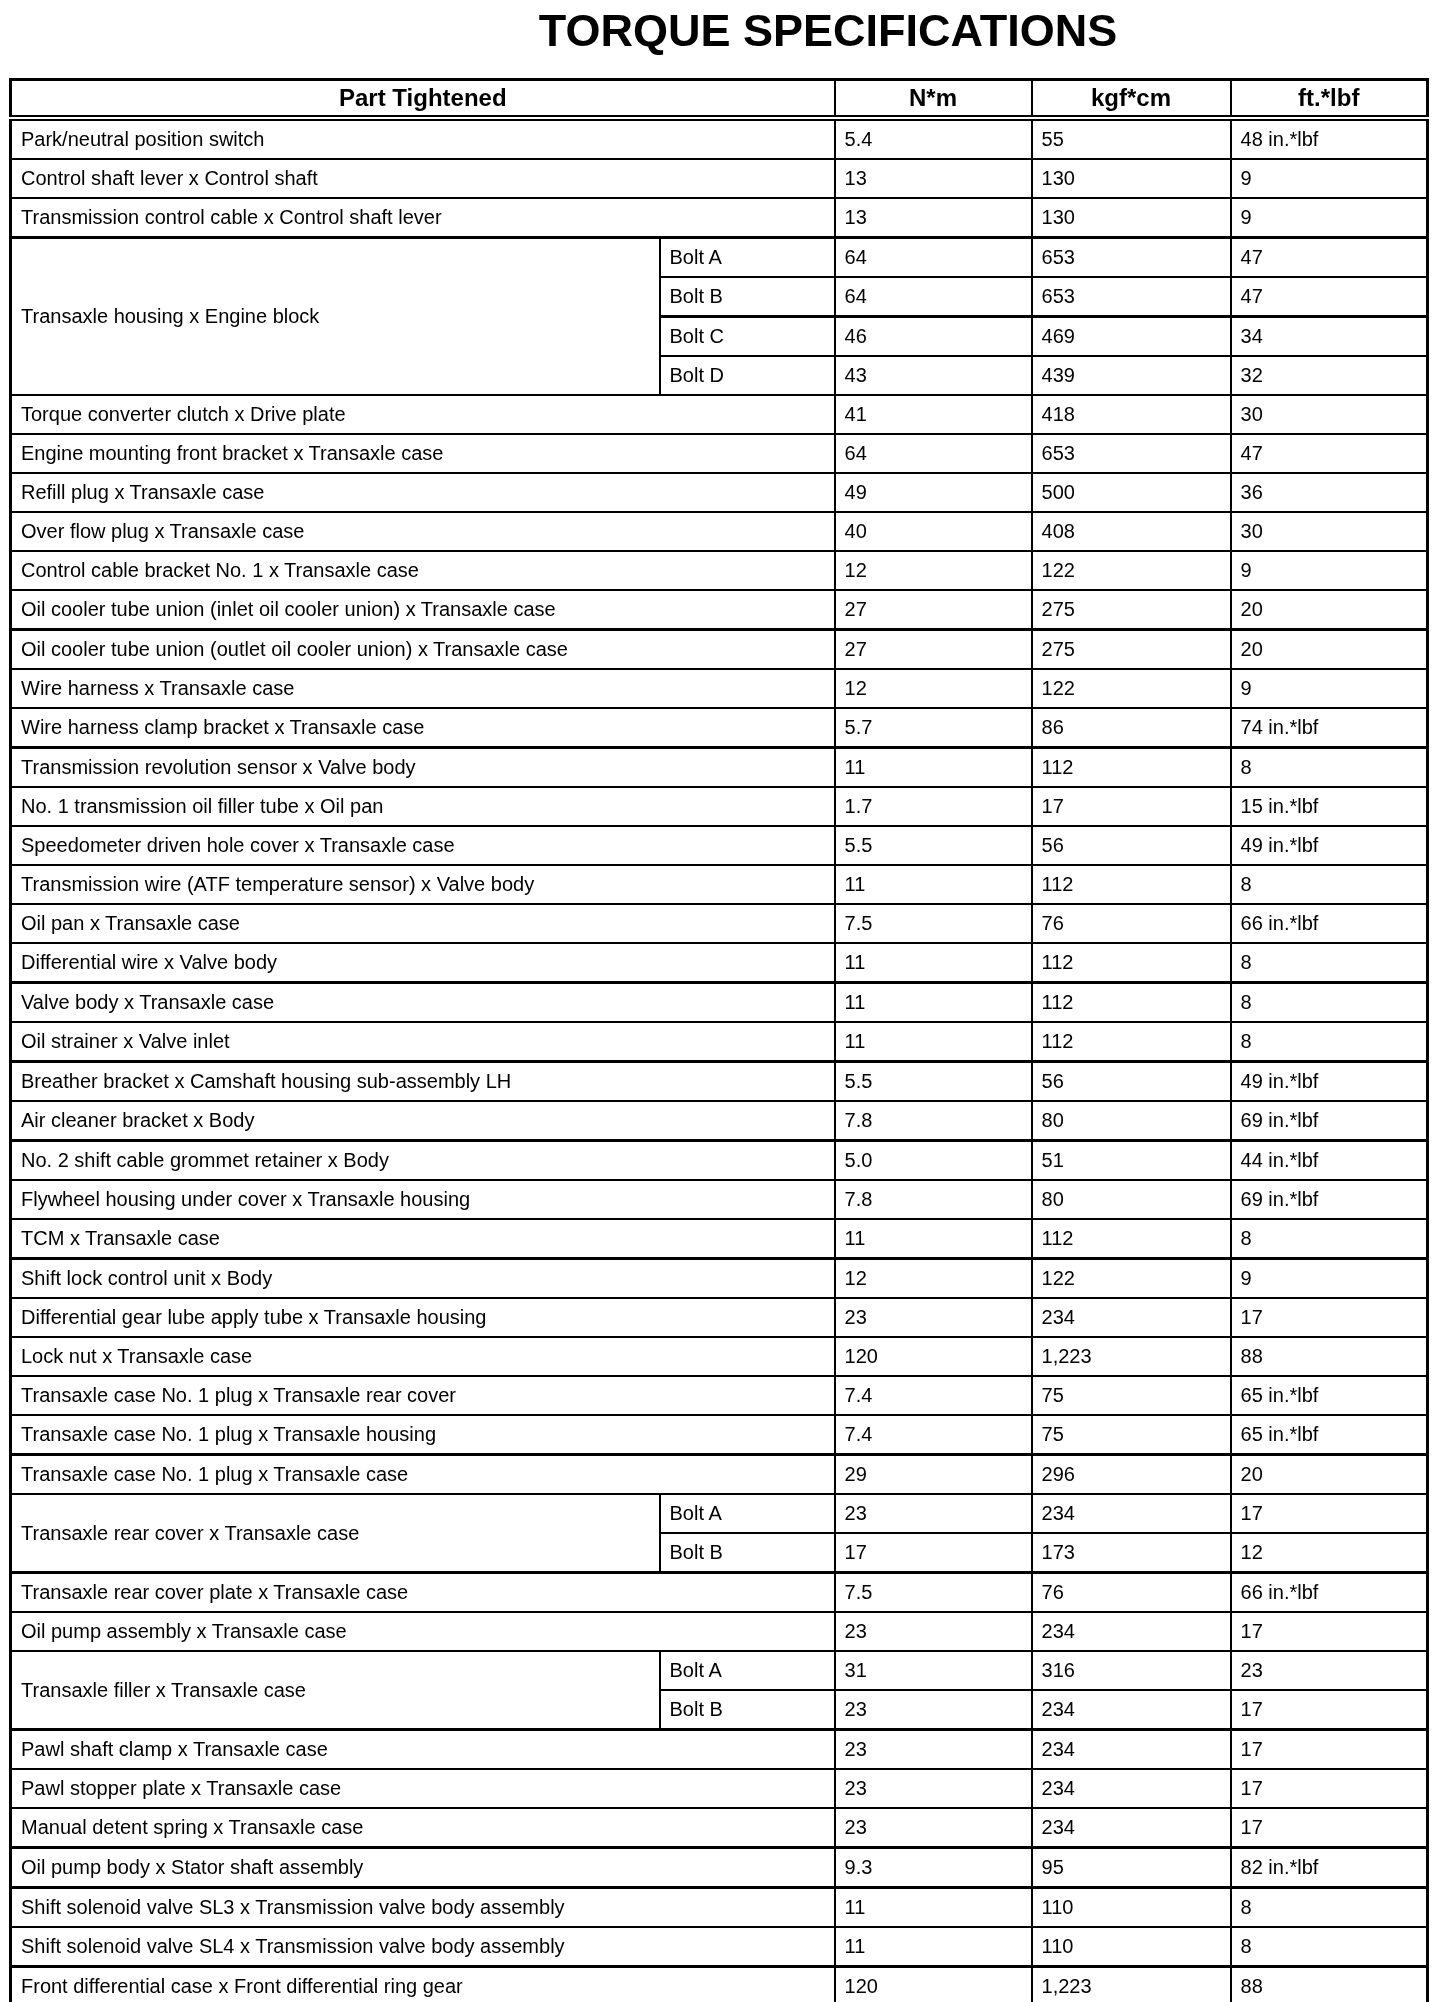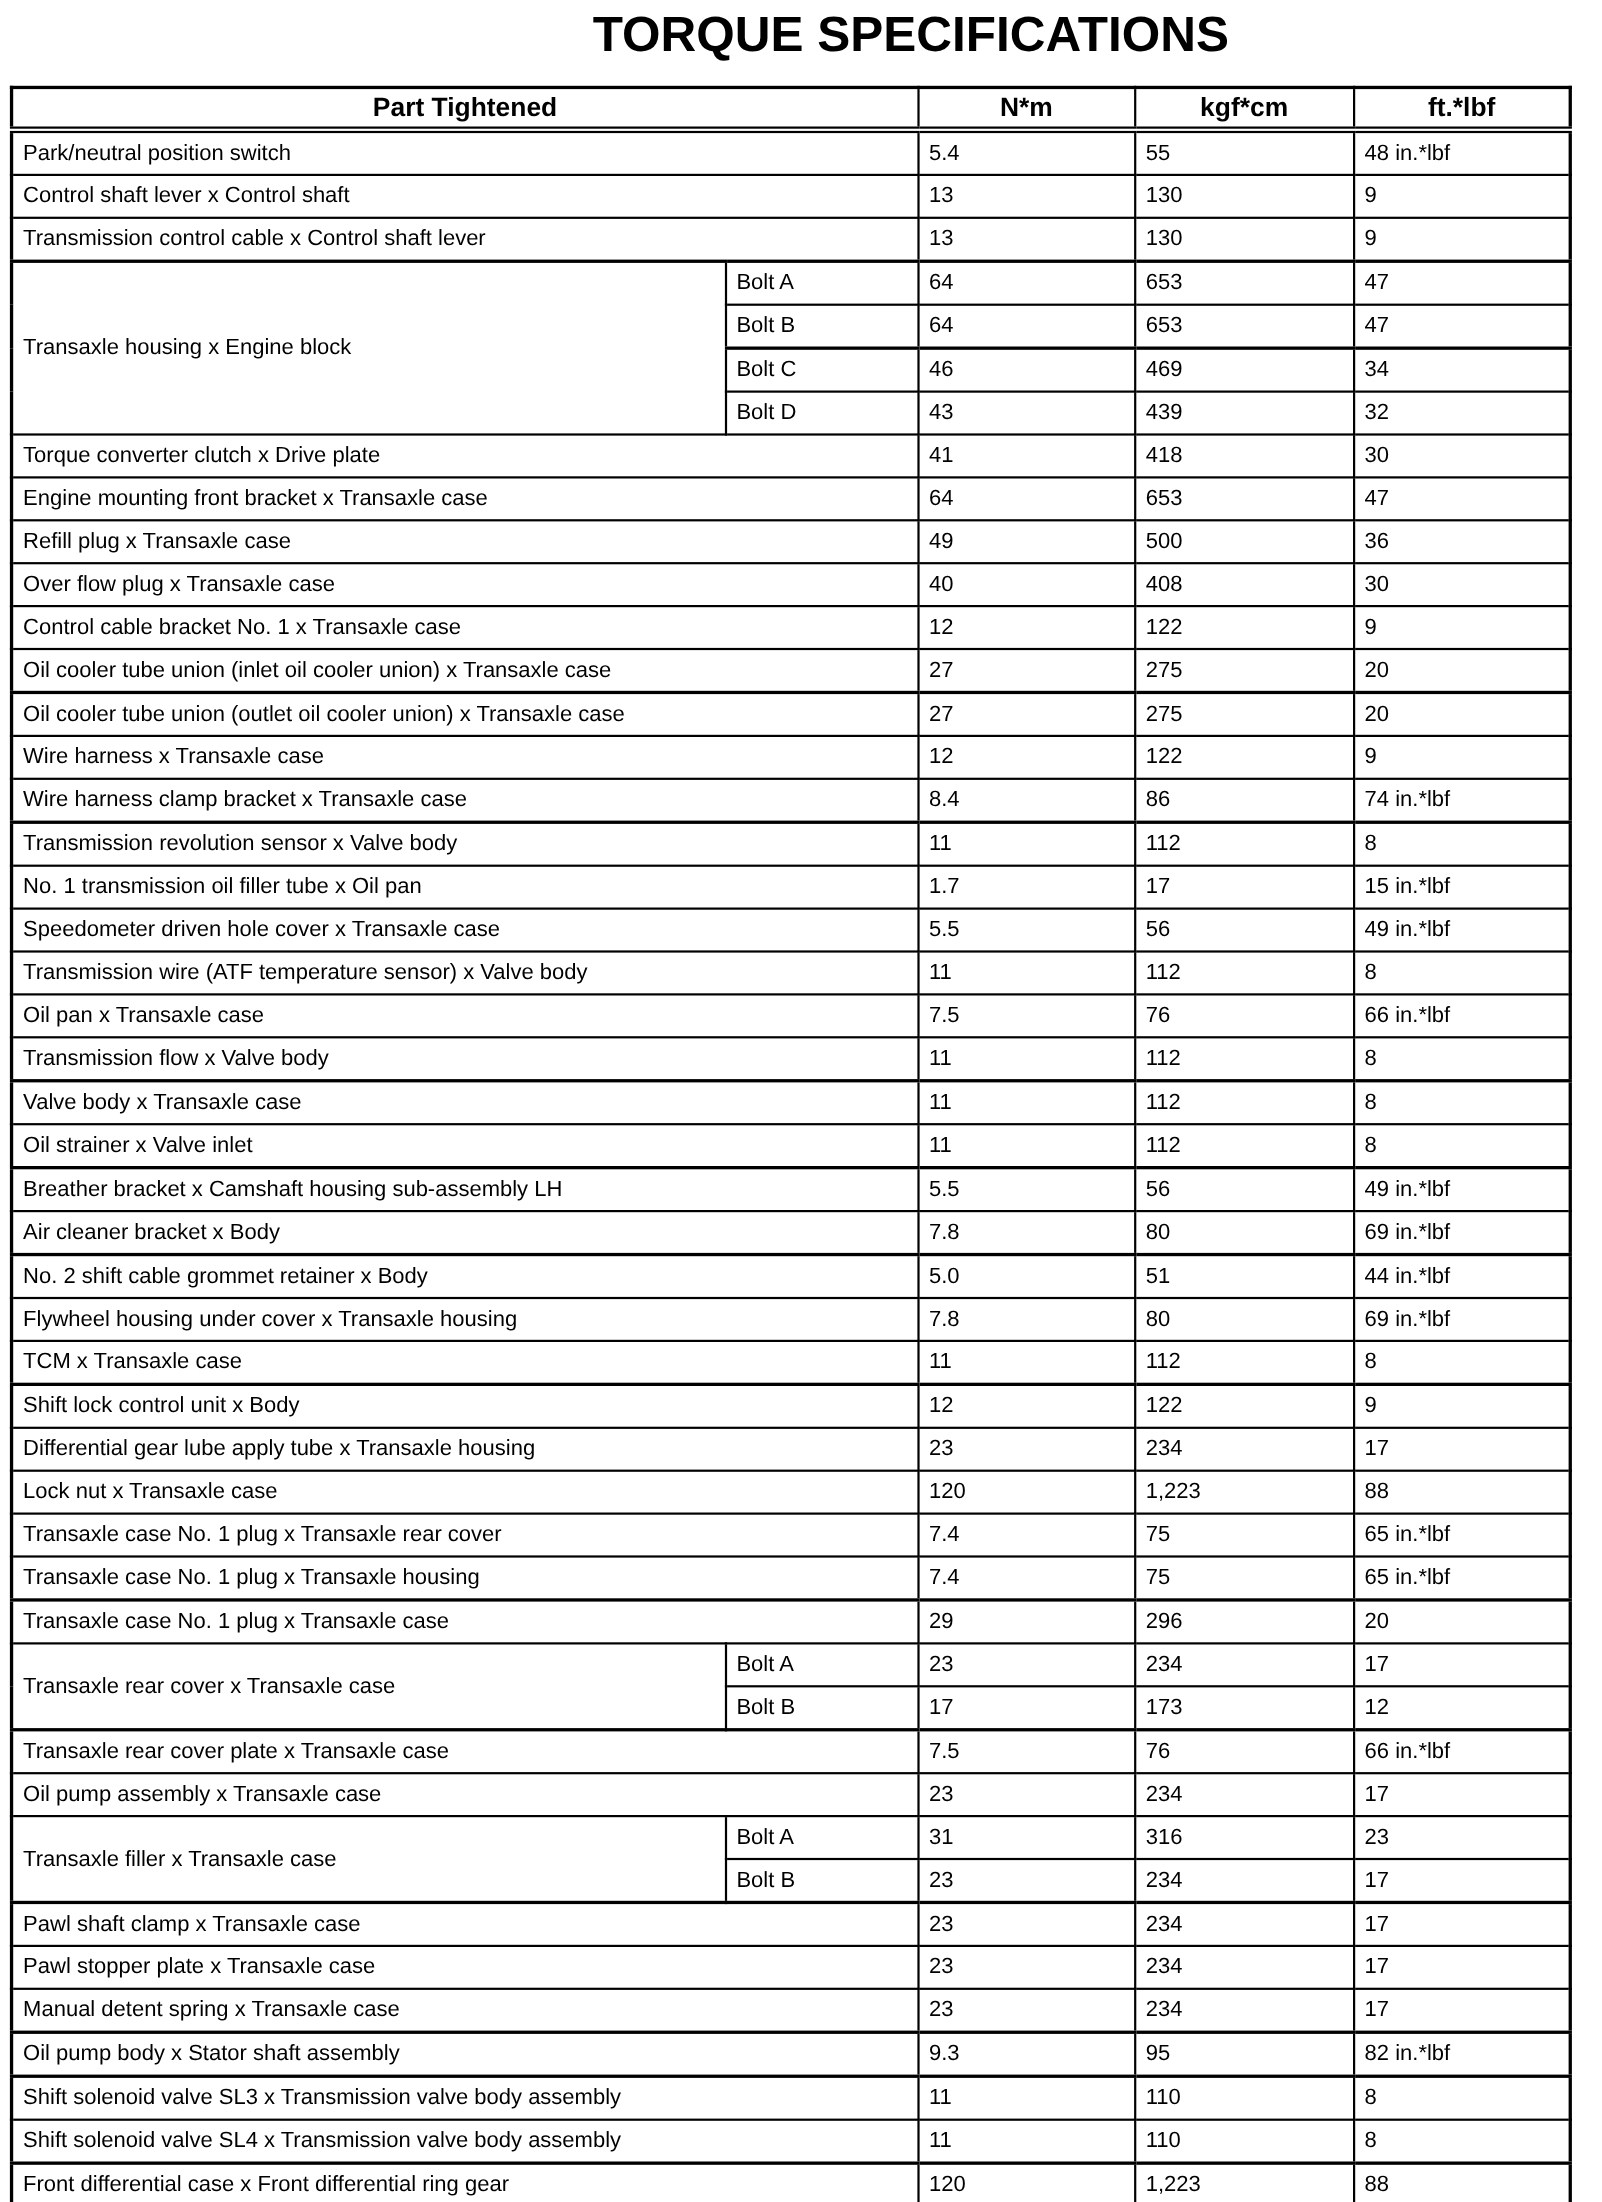--- a/index.html
+++ b/index.html
@@ -144,21 +144,21 @@
         <td>20</td>
       </tr>
       <tr>
         <td colspan="2">Wire harness x Transaxle case</td>
         <td>12</td>
         <td>122</td>
         <td>9</td>
       </tr>
       <tr>
         <td colspan="2">Wire harness clamp bracket x Transaxle case</td>
-        <td>8.4</td>
+        <td>5.7</td>
         <td>86</td>
         <td>74 in.*lbf</td>
       </tr>
       <tr class="thick-top">
         <td colspan="2">Transmission revolution sensor x Valve body</td>
         <td>11</td>
         <td>112</td>
         <td>8</td>
       </tr>
       <tr>
@@ -179,21 +179,21 @@
         <td>112</td>
         <td>8</td>
       </tr>
       <tr>
         <td colspan="2">Oil pan x Transaxle case</td>
         <td>7.5</td>
         <td>76</td>
         <td>66 in.*lbf</td>
       </tr>
       <tr>
-        <td colspan="2">Transmission flow x Valve body</td>
+        <td colspan="2">Differential wire x Valve body</td>
         <td>11</td>
         <td>112</td>
         <td>8</td>
       </tr>
       <tr class="thick-top">
         <td colspan="2">Valve body x Transaxle case</td>
         <td>11</td>
         <td>112</td>
         <td>8</td>
       </tr>

